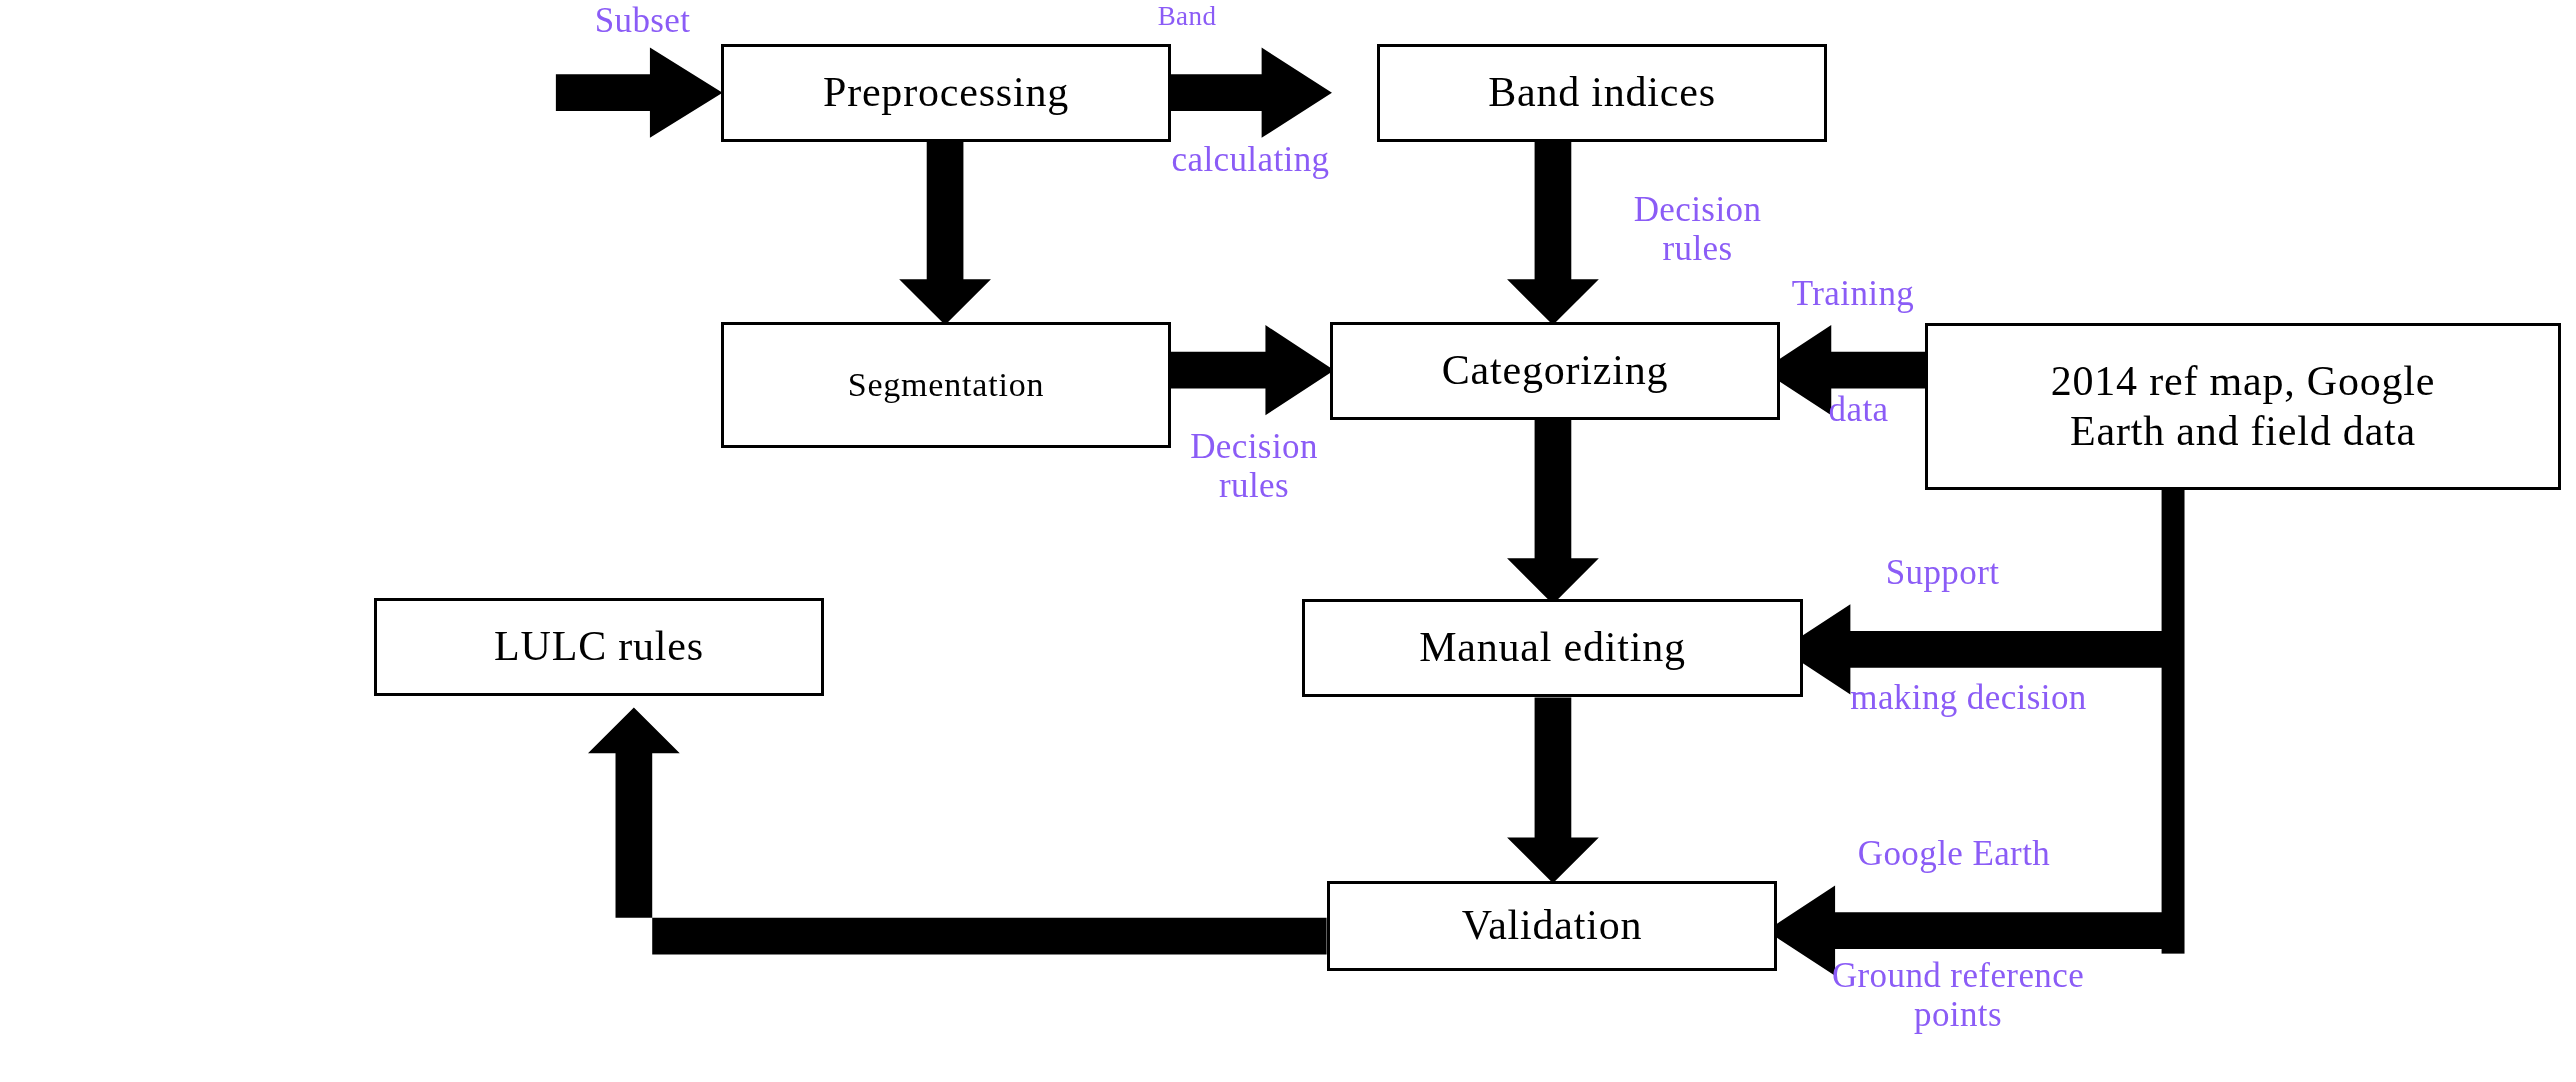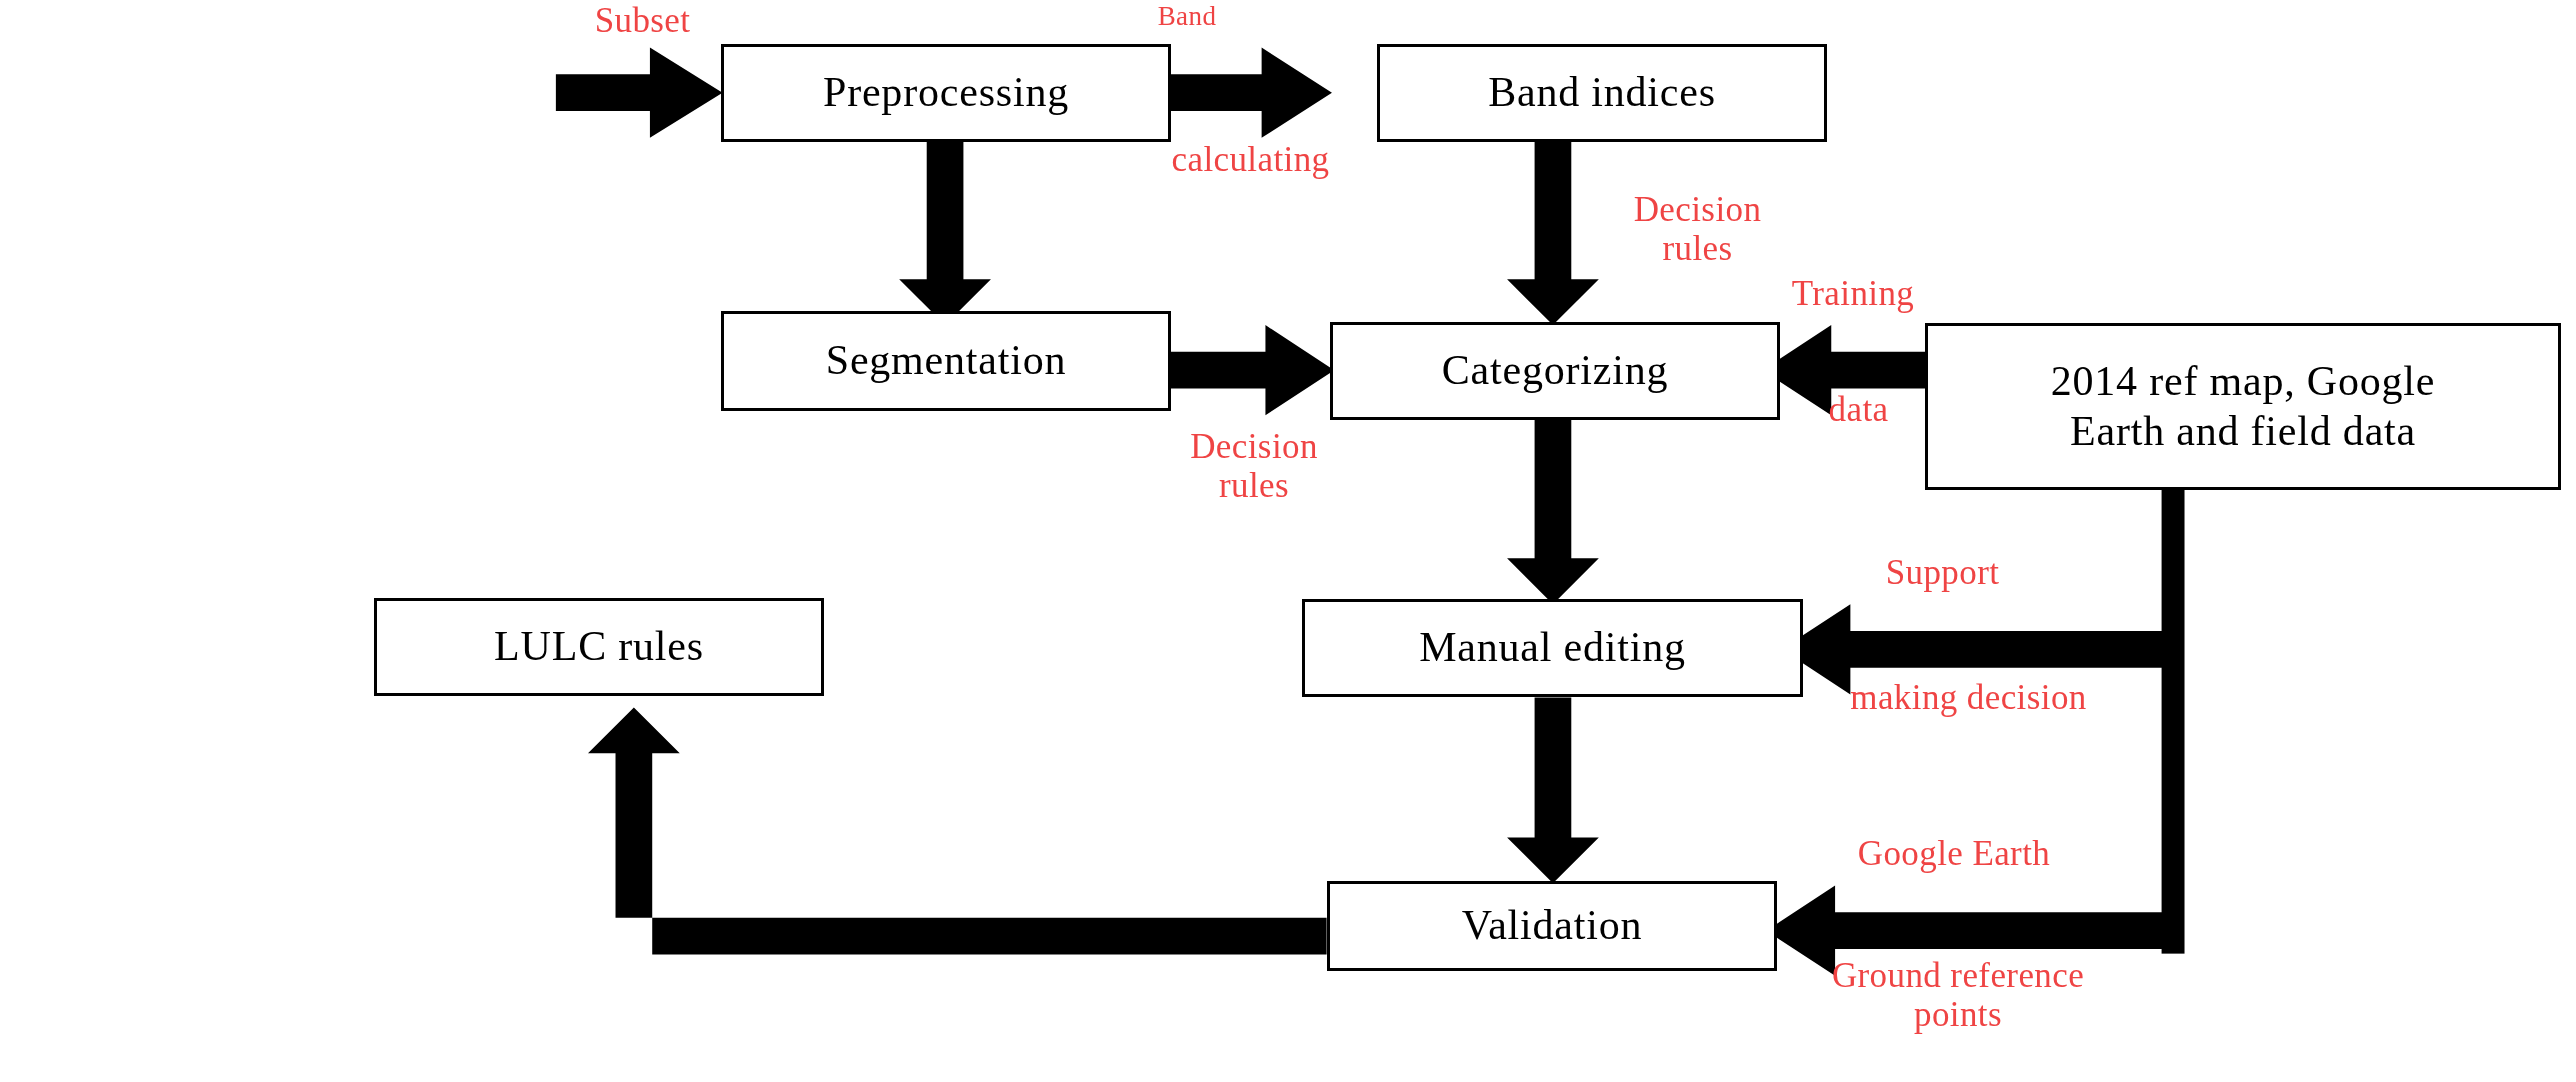--- a/index.html
+++ b/index.html
@@ -28,21 +28,21 @@
     line-height: 1.18;
     z-index: 5;
   }
   .node-label {
     display: block;
     white-space: pre-line;
     letter-spacing: 0.8px;
   }
   .edge-label {
     position: absolute;
-    color: #ef4444;
+    color: #8b5cf6;
     text-align: center;
     line-height: 1.1;
     white-space: pre-line;
     letter-spacing: 0.4px;
     z-index: 6;
   }
   .conn {
     position: absolute;
     z-index: 2;
   }
@@ -120,21 +120,21 @@
 
 
   <div class="node" style="left:721px; top:44px; width:450px; height:98px; font-size:42px;">
     <span class="node-label">Preprocessing</span>
   </div>
 
   <div class="node" style="left:1330px; top:44px; width:450px; height:98px; font-size:42px;margin-left:47px;">
     <span class="node-label">Band indices</span>
   </div>
 
-  <div class="node" style="left:721px; top:311px; width:450px; height:100px; font-size:42px;">
+  <div class="node" style="left:721px; top:322px; width:450px; height:126px; font-size:34px;">
     <span class="node-label">Segmentation</span>
   </div>
 
   <div class="node" style="left:1330px; top:322px; width:450px; height:98px; font-size:42px;">
     <span class="node-label">Categorizing</span>
   </div>
 
   <div class="node" style="left:1925px; top:283px; width:636px; height:167px; font-size:42px;margin-top:40px;">
     <span class="node-label">2014 ref map, Google
 Earth and field data</span>

